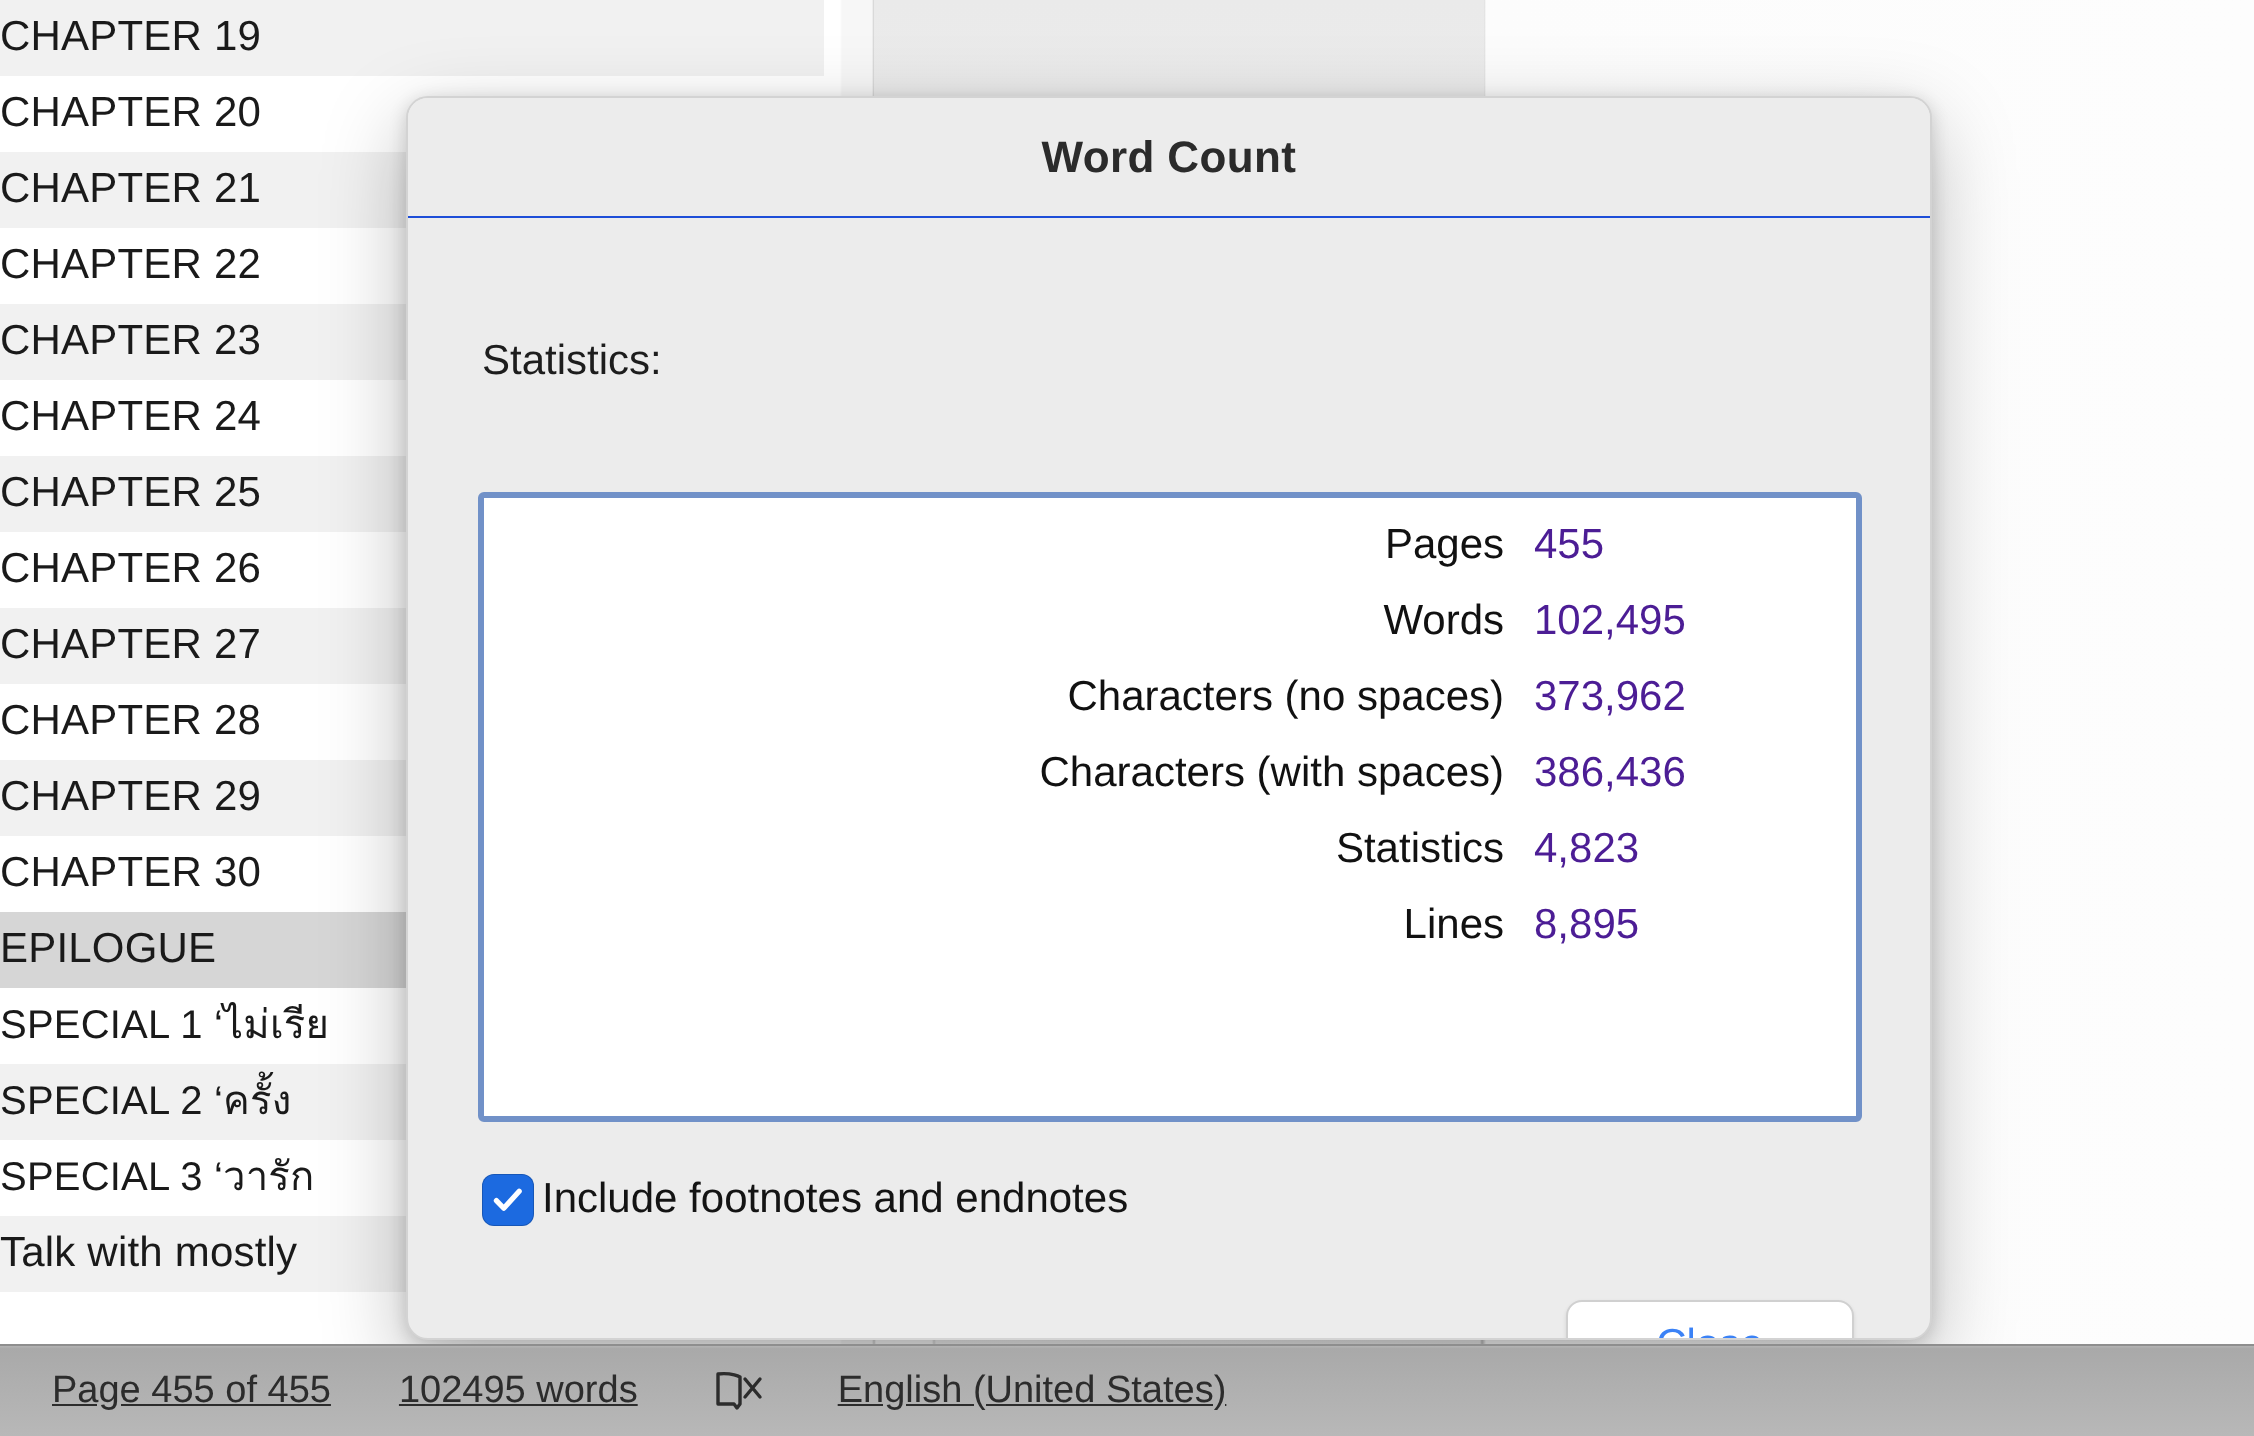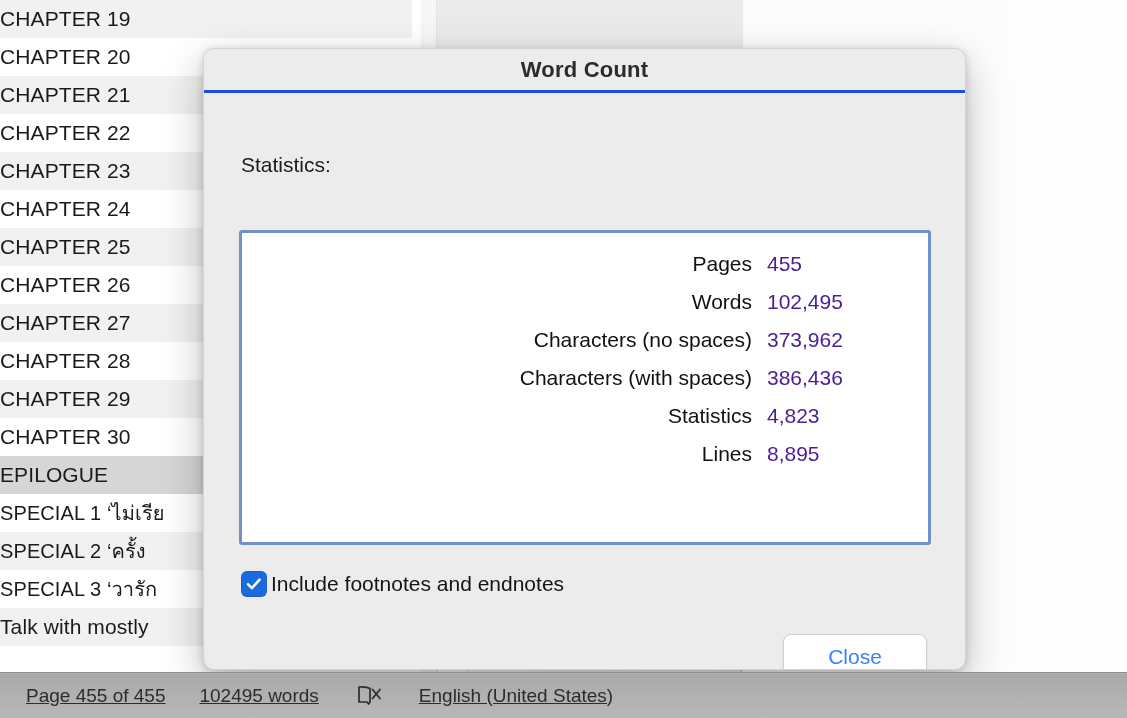--- a/index.html
+++ b/index.html
@@ -92,23 +92,23 @@
     position: absolute;
     left: 203px; top: 48px;
     width: 763px; height: 622px;
     background: #ececec;
     border-radius: 11px;
     box-shadow: 0 14px 42px rgba(0,0,0,0.26), 0 2px 9px rgba(0,0,0,0.16);
     border: 1px solid #d3d3d3;
     overflow: hidden;
   }
   .dialog-titlebar {
-    height: 44px;
+    height: 60px;
     background: #ececec;
-    border-bottom: 3px solid #1d4ed8;
+    border-bottom: 1px solid #1d4ed8;
     display: flex;
     align-items: center;
     justify-content: center;
   }
   .dialog-title {
     font-size: 22px;
     font-weight: bold;
     color: #2b2b2b;
     letter-spacing: 0.2px;
   }
@@ -132,21 +132,21 @@
     background: #ffffff;
     border: 3px solid #7191c8;
     border-radius: 3px;
     overflow: hidden;
   }
   .stats-inner {
     padding-top: 12px;
   }
   .stat-row {
     display: flex;
-    align-items: center;
+    align-items: flex-start;
     height: 38px;
   }
   .stat-key {
     width: 510px;
     text-align: right;
     font-size: 21px;
     color: #111111;
     padding-right: 0;
     white-space: nowrap;
   }

